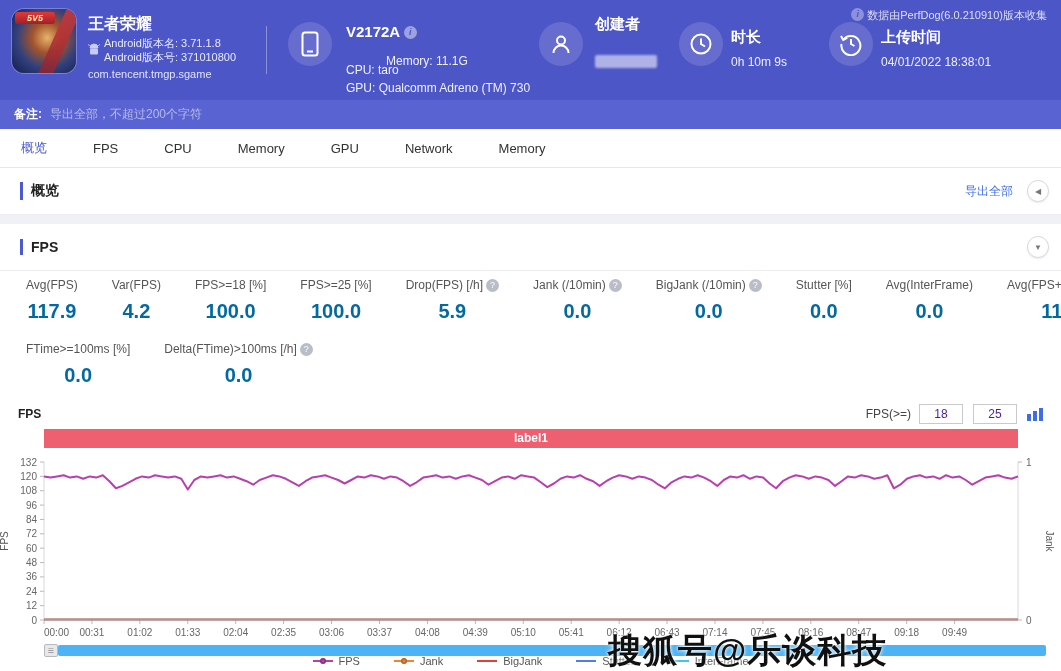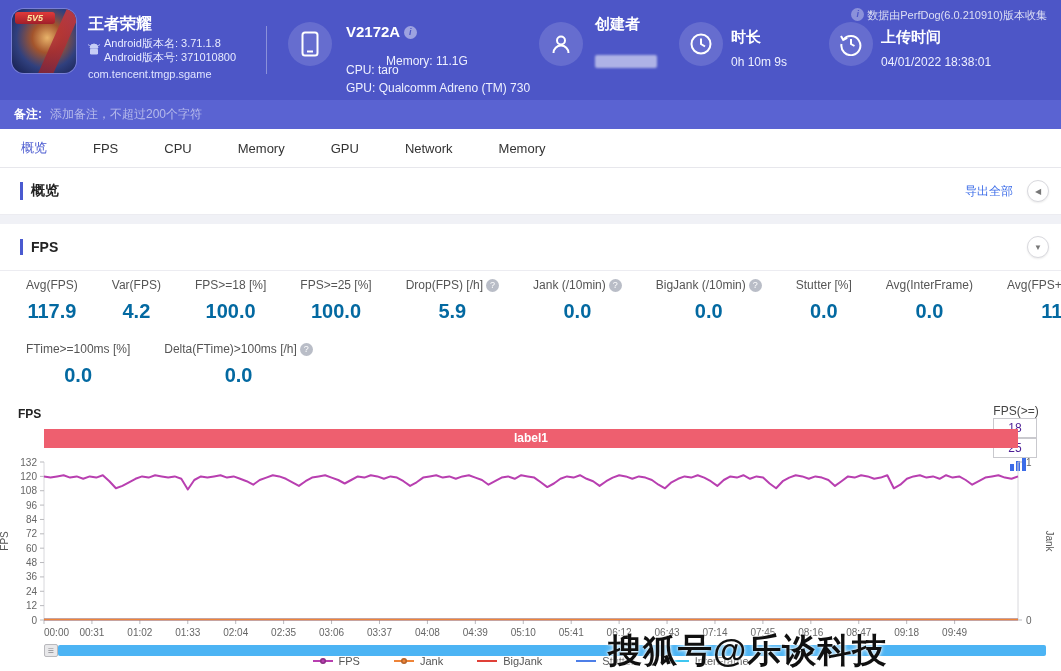--- a/index.html
+++ b/index.html
@@ -66,21 +66,21 @@
   .metrics1 { top:278px; left:26px; display:flex; }
   .metrics2 { top:342px; left:26px; display:flex; }
   .metric { text-align:center; margin-right:34px; }
   .metric-label { font-size:12px; color:#555; white-space:nowrap; }
   .metric-value { font-size:20px; font-weight:bold; color:#0369a1; margin-top:8px; }
   .help-ic { display:inline-block; width:13px; height:13px; border-radius:50%; background:#b9bdc7;
     color:#fff; font-size:9px; line-height:13px; text-align:center; margin-left:3px; vertical-align:1px; }
 
   
   .chart-title { top:407px; left:18px; font-size:12px; font-weight:bold; color:#222; }
-  .chart-controls { top:404px; right:14px; display:flex; align-items:center;flex-direction:column; }
+  .chart-controls { top:404px; right:14px; display:flex; align-items:center; }
   .fps-ge-label { font-size:12px; color:#444; margin-right:8px; }
   .th-input { width:44px; height:20px; border:1px solid #c9c9ce; font-size:12px; text-align:center;
     color:#4c1d95; margin-right:10px; font-family:"Liberation Sans",sans-serif; }
   .settings-ic { width:20px; height:13px; display:flex; align-items:flex-end; gap:2px; cursor:pointer; }
   .settings-ic i { display:block; background:#3d6de8; width:4px; }
 
   
   .label1-bar { top:429px; left:44px; width:974px; height:19px; background:#ee5f6f;
     color:#fff; font-size:12px; font-weight:bold; text-align:center; line-height:19px; }
   #chart-svg { top:448px; left:0; }
@@ -165,21 +165,21 @@
   <div class="abs hgroup-sub" style="left:881px; top:53px;">04/01/2022 18:38:01</div>
 
   <div class="abs collect-note">
     <span class="info-badge">i</span>
     <span>数据由PerfDog(6.0.210910)版本收集</span>
   </div>
 </div>
 
 <div class="abs note-bar">
   <span class="note-label">备注:</span>
-  <span class="note-placeholder">添加备注，不超过200个字符</span>
+  <span class="note-placeholder">导出全部，不超过200个字符</span>
 </div>
 
 <div class="abs tabbar" id="tabbar">
     <div class="tab active">概览</div>
     <div class="tab">FPS</div>
     <div class="tab">CPU</div>
     <div class="tab">Memory</div>
     <div class="tab">GPU</div>
     <div class="tab">Network</div>
     <div class="tab">Memory</div>

